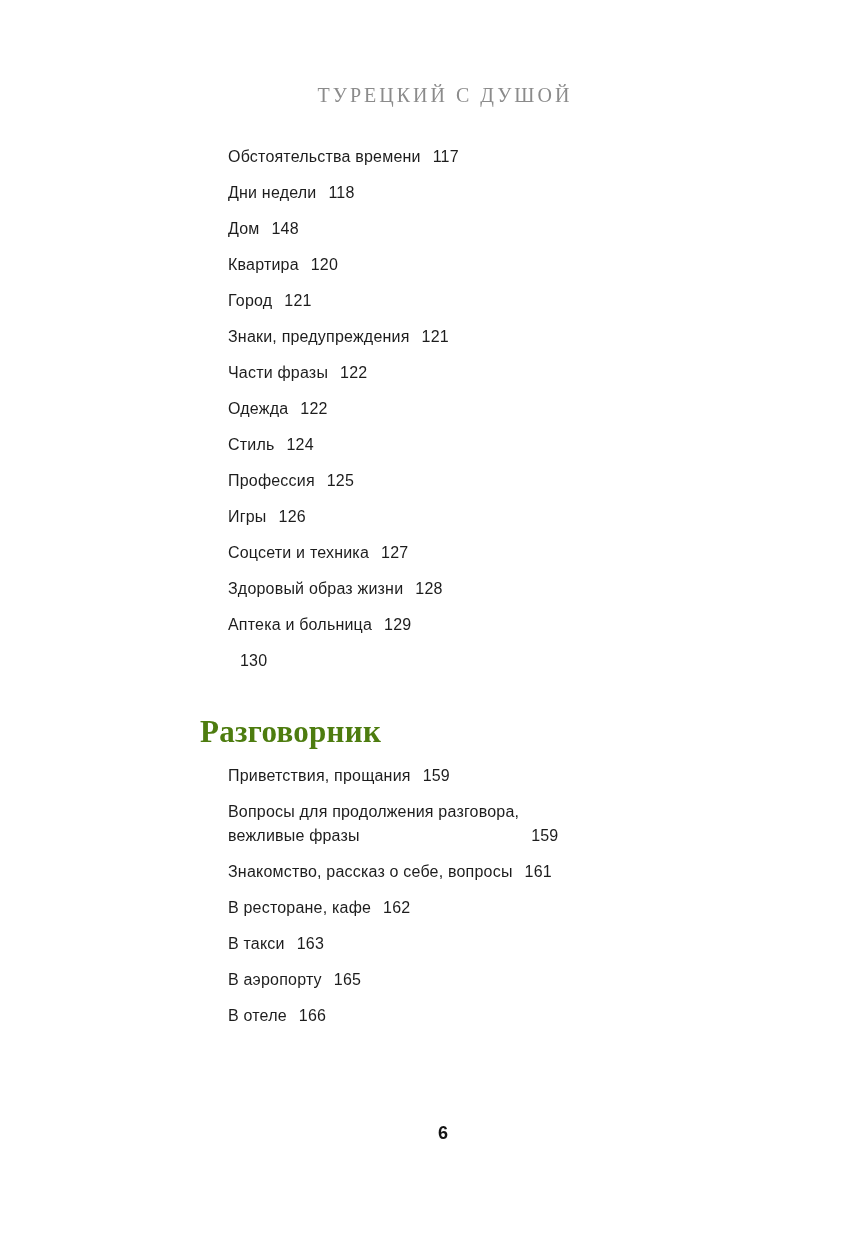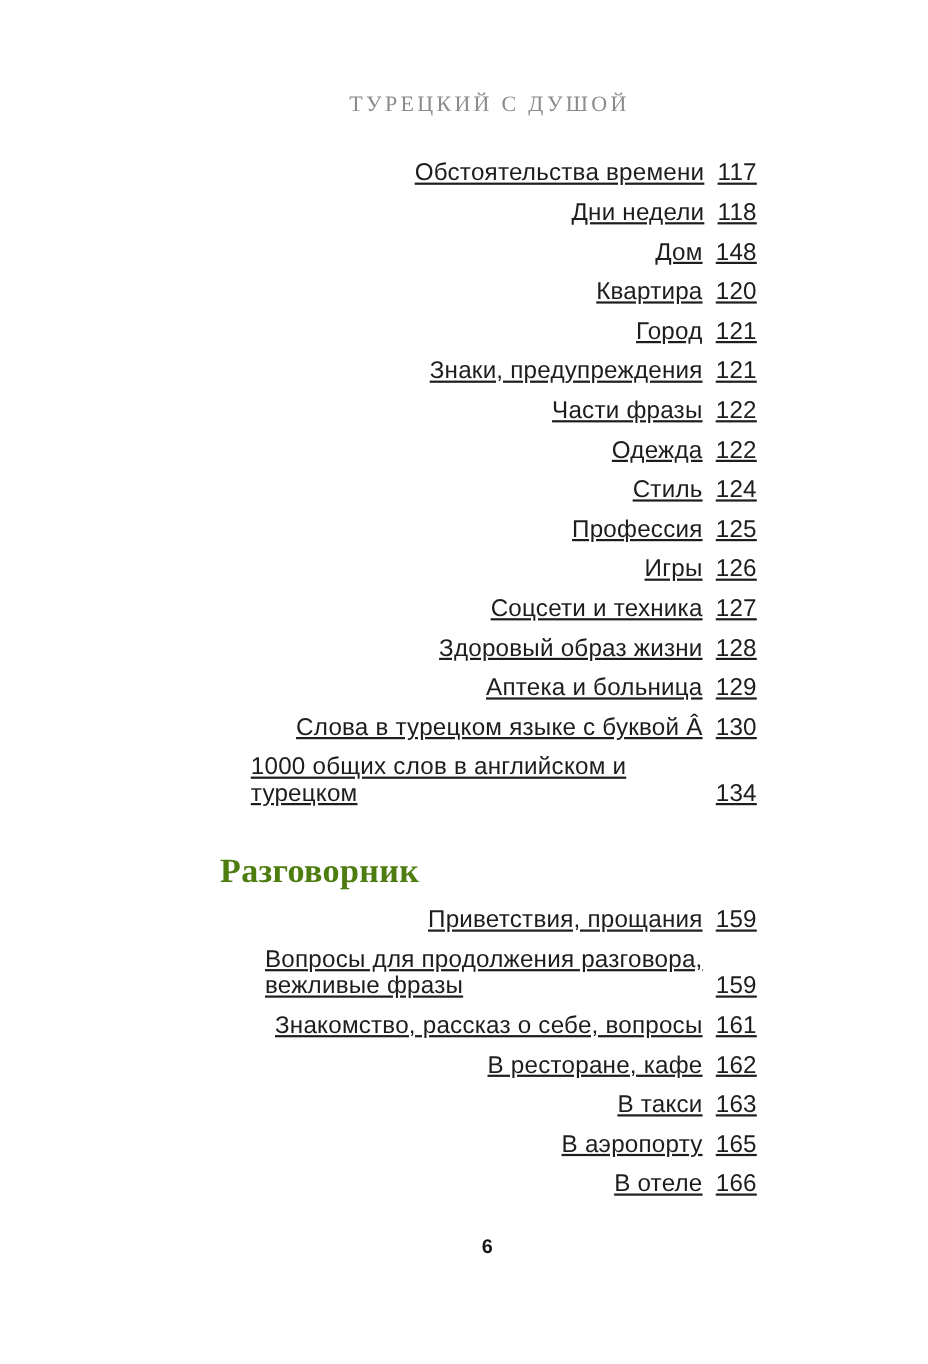--- a/index.html
+++ b/index.html
@@ -29,27 +29,26 @@
     white-space: nowrap;
   }
   .toc {
     position: absolute;
     top: 145px;
     left: 228px;
     width: 460px;
   }
   .toc-row {
     display: flex;
-    justify-content: flex-end;
+    justify-content: flex-start;
     align-items: flex-end;
     line-height: 24px;
     margin-bottom: 12px;
-    font-size: 22px;
+    font-size: 16px;
     letter-spacing: 0.2px;
-    text-decoration: underline;
   }
   .toc-title {
     white-space: pre-line;
     color: #1d1d1d;
   }
   .toc-page {
     color: #1d1d1d;
     padding-left: 12px;
     white-space: nowrap;
   }
@@ -132,26 +131,21 @@
   </div>
   <div class="toc-row">
     <span class="toc-title">Здоровый образ жизни</span>
     <span class="toc-page">128</span>
   </div>
   <div class="toc-row">
     <span class="toc-title">Аптека и больница</span>
     <span class="toc-page">129</span>
   </div>
   <div class="toc-row">
-    <span class="toc-title">Слова в турецком языке с буквой Â</span>
     <span class="toc-page">130</span>
-  </div>
-  <div class="toc-row">
-    <span class="toc-title">1000 общих слов в английском и турецком</span>
-    <span class="toc-page">134</span>
   </div>
 
   <div class="section-heading">Разговорник</div>
 
   <div class="toc-row">
     <span class="toc-title">Приветствия, прощания</span>
     <span class="toc-page">159</span>
   </div>
   <div class="toc-row">
     <span class="toc-title">Вопросы для продолжения разговора,

